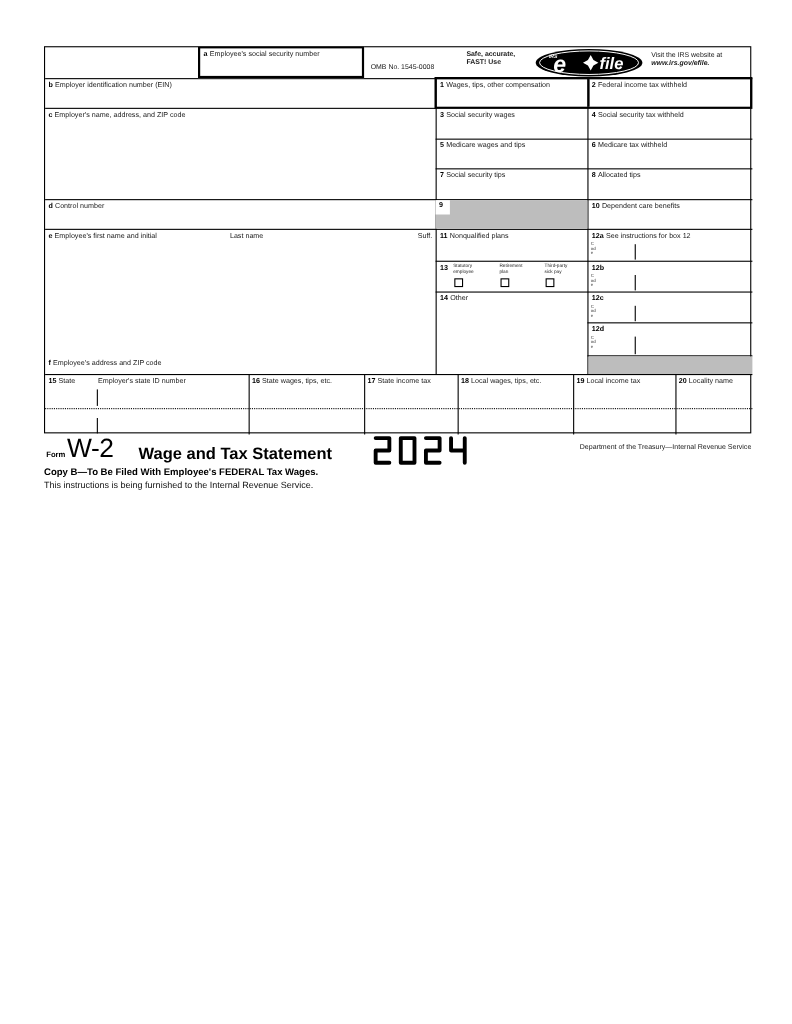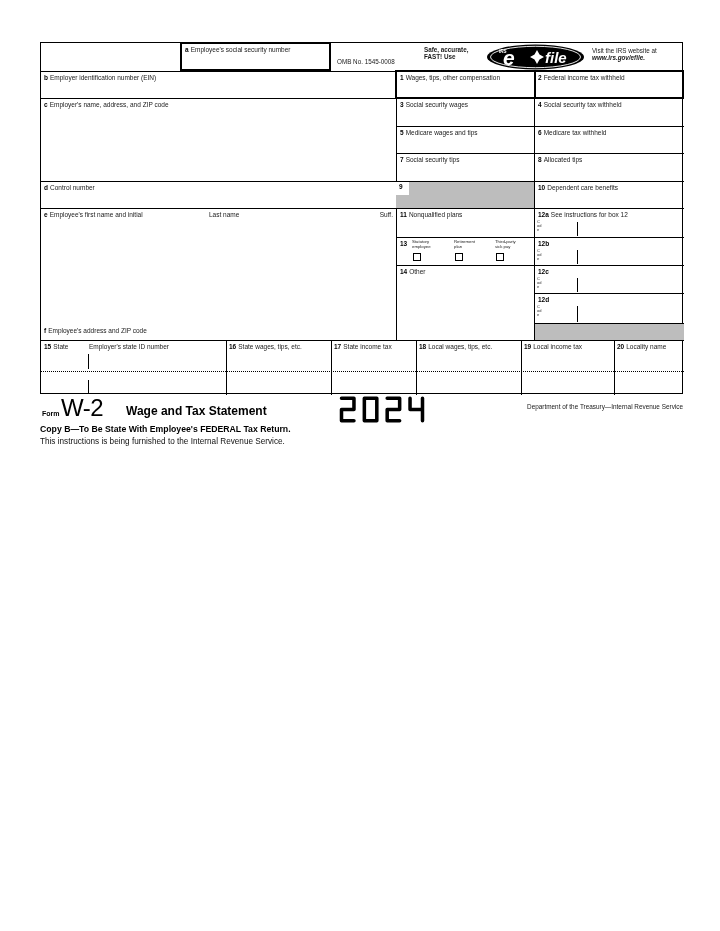--- a/index.html
+++ b/index.html
@@ -20,21 +20,21 @@
   .boldbox12{position:absolute;left:354px;top:27px;width:289px;height:29px;border:2px solid #000;}
   .boxa{position:absolute;left:139px;top:-1px;width:151px;height:29px;border:2.5px solid #000;background:#fff;}
   .hdr{position:absolute;font-size:6.3px;line-height:7.2px;color:#1a1a1a;white-space:nowrap;}
   .b{font-weight:bold;}
   .bi{font-weight:bold;font-style:italic;}
   .efile{position:absolute;left:445px;top:1px;}
   #year-svg{position:absolute;left:337px;top:396px;}
   #year-svg path{fill:none;stroke:#000;stroke-width:3.4;stroke-linecap:round;stroke-linejoin:round;}
   .ft-form{position:absolute;left:42px;top:410px;font-size:7px;font-weight:bold;}
   .ft-w2{position:absolute;left:61px;top:394px;font-size:24px;font-weight:normal;letter-spacing:-0.5px;}
-  .ft-title{position:absolute;left:126px;top:404px;font-size:12px;font-weight:bold;text-align:center;}
+  .ft-title{position:absolute;left:126px;top:404px;font-size:15px;font-weight:bold;text-align:center;}
   .ft-dept{position:absolute;left:470px;top:403px;width:213px;text-align:right;font-size:6.4px;color:#1a1a1a;}
   .ft-copy{position:absolute;left:40px;top:424px;font-size:8.7px;font-weight:bold;}
   .ft-furn{position:absolute;left:40px;top:437px;font-size:8.2px;color:#111;}
 </style>
 </head>
 <body>
 
 <div class="page">
   <div class="form">
 
@@ -160,15 +160,15 @@
   <div class="ft-form">Form</div>
   <div class="ft-w2">W-2</div>
   <div class="ft-title">Wage and Tax Statement</div>
   <svg id="year-svg" width="90" height="27" viewBox="0 0 82 26">
       <path d="M2,2.2 H14 V13 H2 V23.8 H14" transform="translate(0,0)"></path>
       <path d="M2,2.2 H14 V23.8 H2 Z" transform="translate(22,0)"></path>
       <path d="M2,2.2 H14 V13 H2 V23.8 H14" transform="translate(44,0)"></path>
       <path d="M2,2.2 V13 H14 M14,2.2 V23.8" transform="translate(66,0)"></path>
     </svg>
   <div class="ft-dept">Department of the Treasury—Internal Revenue Service</div>
-  <div class="ft-copy">Copy B—To Be State With Employee's FEDERAL Tax Return.</div>
+  <div class="ft-copy">Copy B—To Be Filed With Employee's FEDERAL Tax Wages.</div>
   <div class="ft-furn">This instructions is being furnished to the Internal Revenue Service.</div>
 </div>
 
 </body></html>

